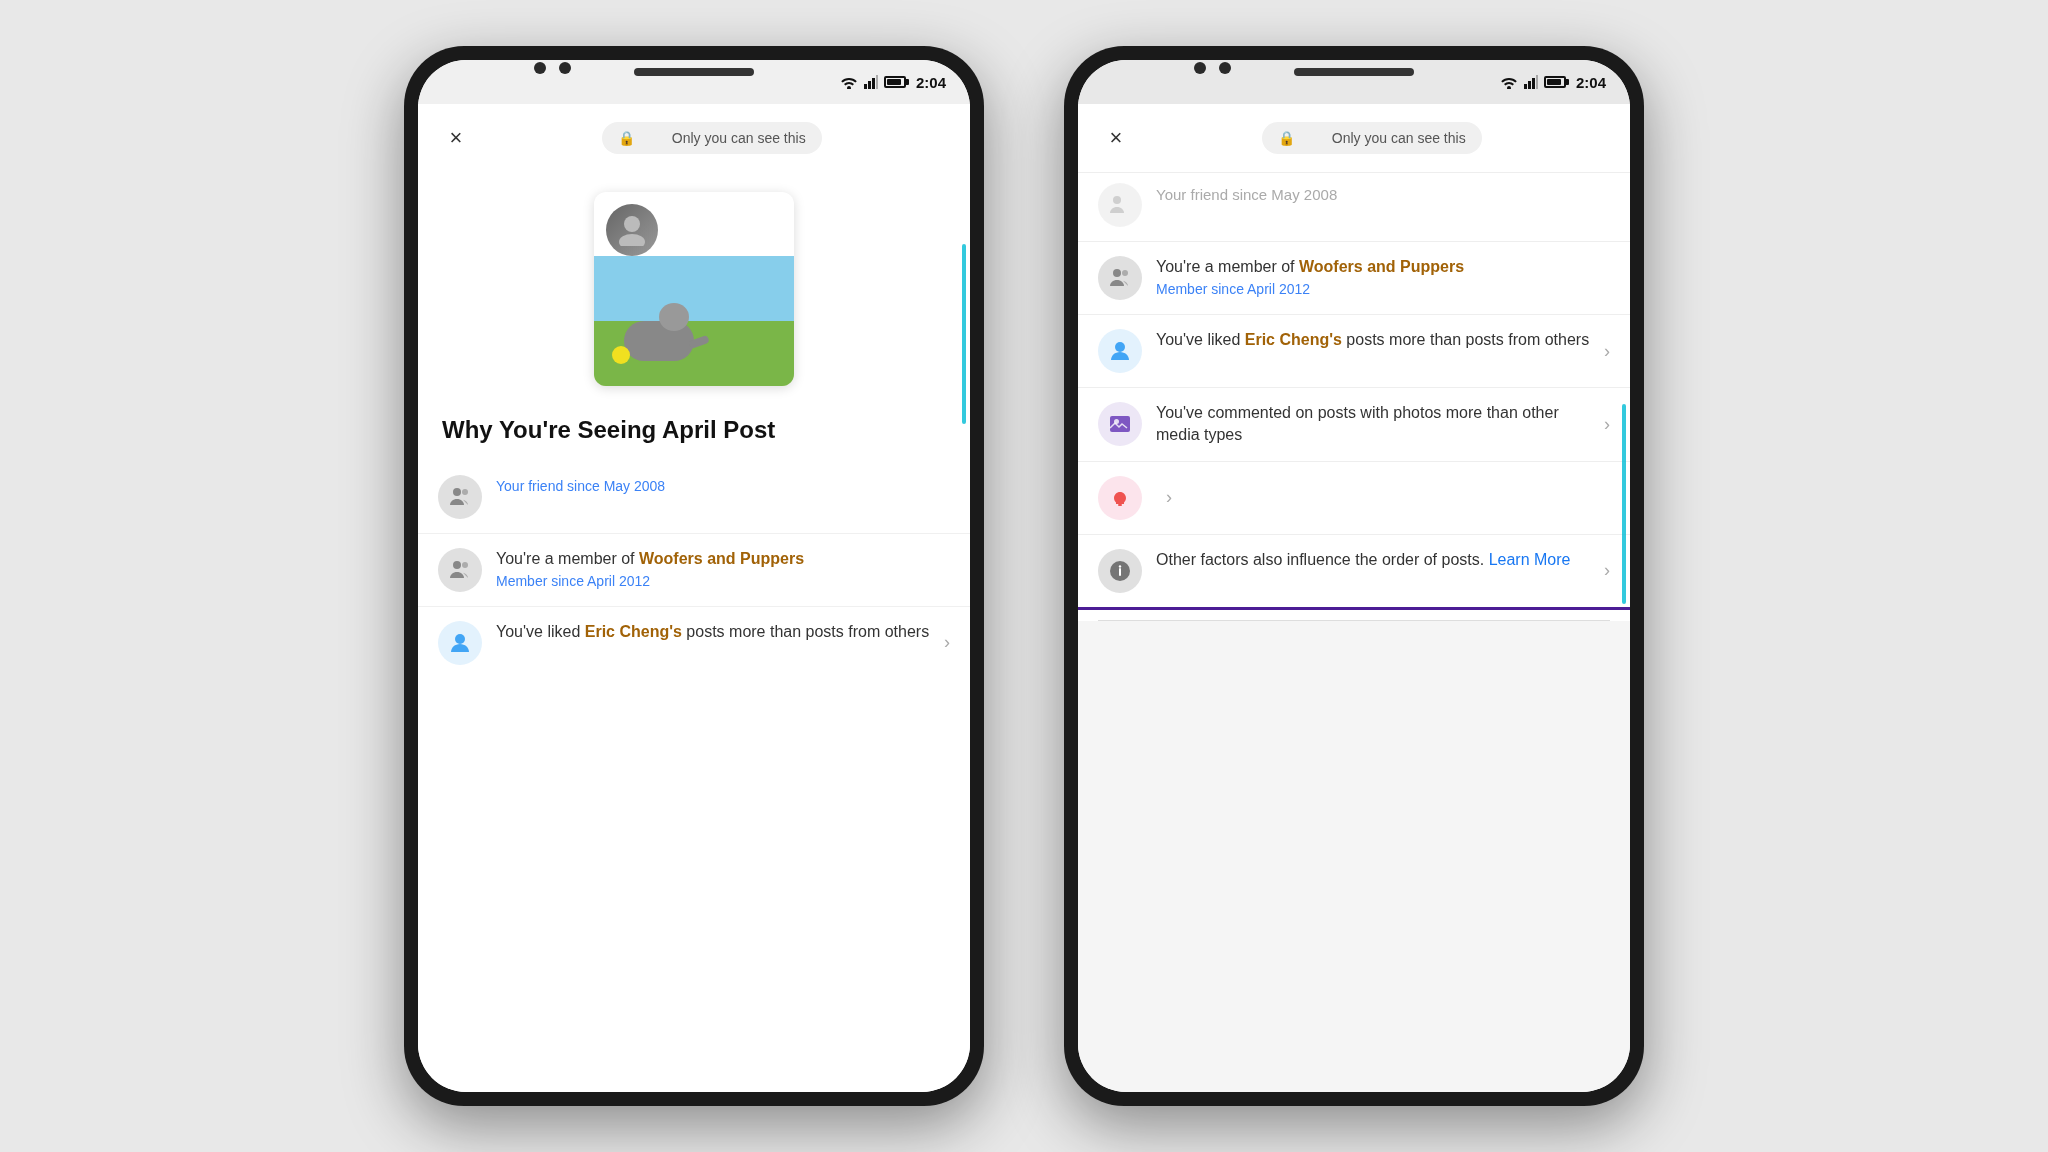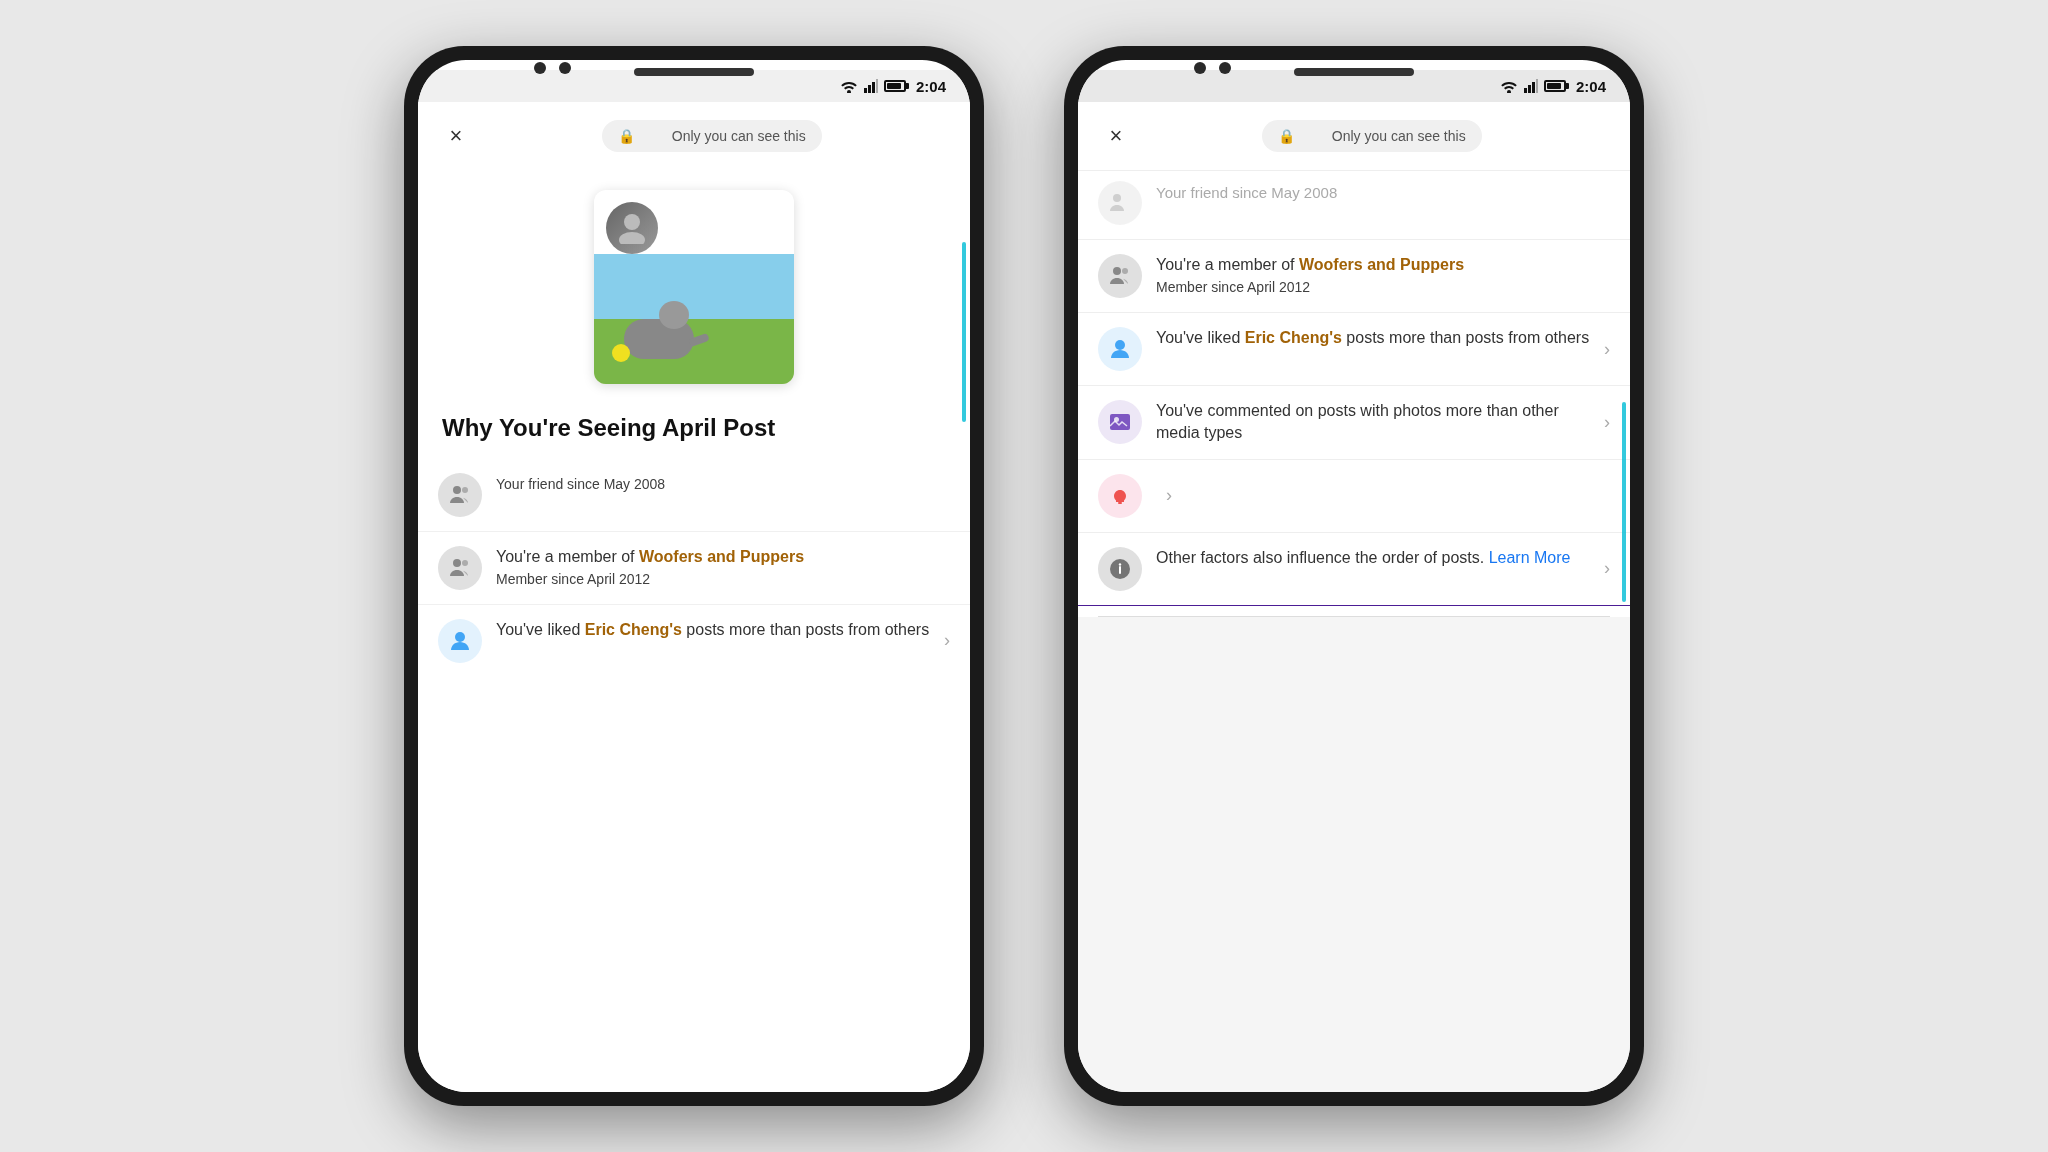--- a/index.html
+++ b/index.html
@@ -70,28 +70,27 @@
       left: 155px;
       width: 12px;
       height: 12px;
       background: #2a2a2a;
       border-radius: 50%;
       z-index: 10;
     }
 
     
     .status-bar {
-      height: 32px;
+      height: 44px;
       background: #f0f0f0;
       display: flex;
       align-items: center;
       justify-content: flex-end;
       padding: 0 24px;
       position: relative;
-      margin-top: 10px;
     }
 
     .status-icons {
       display: flex;
       align-items: center;
       gap: 6px;
       font-size: 13px;
       font-weight: 600;
       color: #111;
     }
@@ -320,21 +319,21 @@
       line-height: 1.4;
     }
 
     .reason-text strong {
       font-weight: 700;
       color: #a16207;
     }
 
     .reason-sub {
       font-size: 14px;
-      color: #404040;
+      color: #3b82f6;
       margin-top: 3px;
     }
 
     .chevron {
       font-size: 18px;
       color: #aaa;
       margin-left: 10px;
       align-self: center;
     }
 
@@ -591,21 +590,21 @@
             <div class="reason-icon-wrap" style="background:#fce4ec;">
               <svg width="24" height="24" viewBox="0 0 24 24">
                 <circle cx="12" cy="12" r="10" fill="#fce4ec"></circle>
                 <path d="M12 6c-3.3 0-6 2.7-6 6 0 1.8.8 3.4 2 4.5V18h8v-1.5c1.2-1.1 2-2.7 2-4.5 0-3.3-2.7-6-6-6z" fill="#ef5350"></path>
                 <rect x="10" y="18" width="4" height="2" rx="1" fill="#ef5350"></rect>
               </svg>
             </div>
             <div class="chevron">›</div>
           </div>
 
-          <div class="reason-item" style="border-bottom:1px solid #4c1d95;">
+          <div class="reason-item" style="border-bottom:3px solid #4c1d95;">
             <div class="reason-icon-wrap" style="background:#e0e0e0;">
               <svg width="24" height="24" viewBox="0 0 24 24" fill="#757575">
                 <circle cx="12" cy="12" r="10"></circle>
                 <path d="M12 10v6" stroke="#fff" stroke-width="2" stroke-linecap="round"></path>
                 <circle cx="12" cy="7.5" r="1.2" fill="#fff"></circle>
               </svg>
             </div>
             <div class="reason-text-wrap">
               <div class="reason-text">
                 Other factors also influence the order of posts. <span style="color:#1877f2;">Learn More</span>

